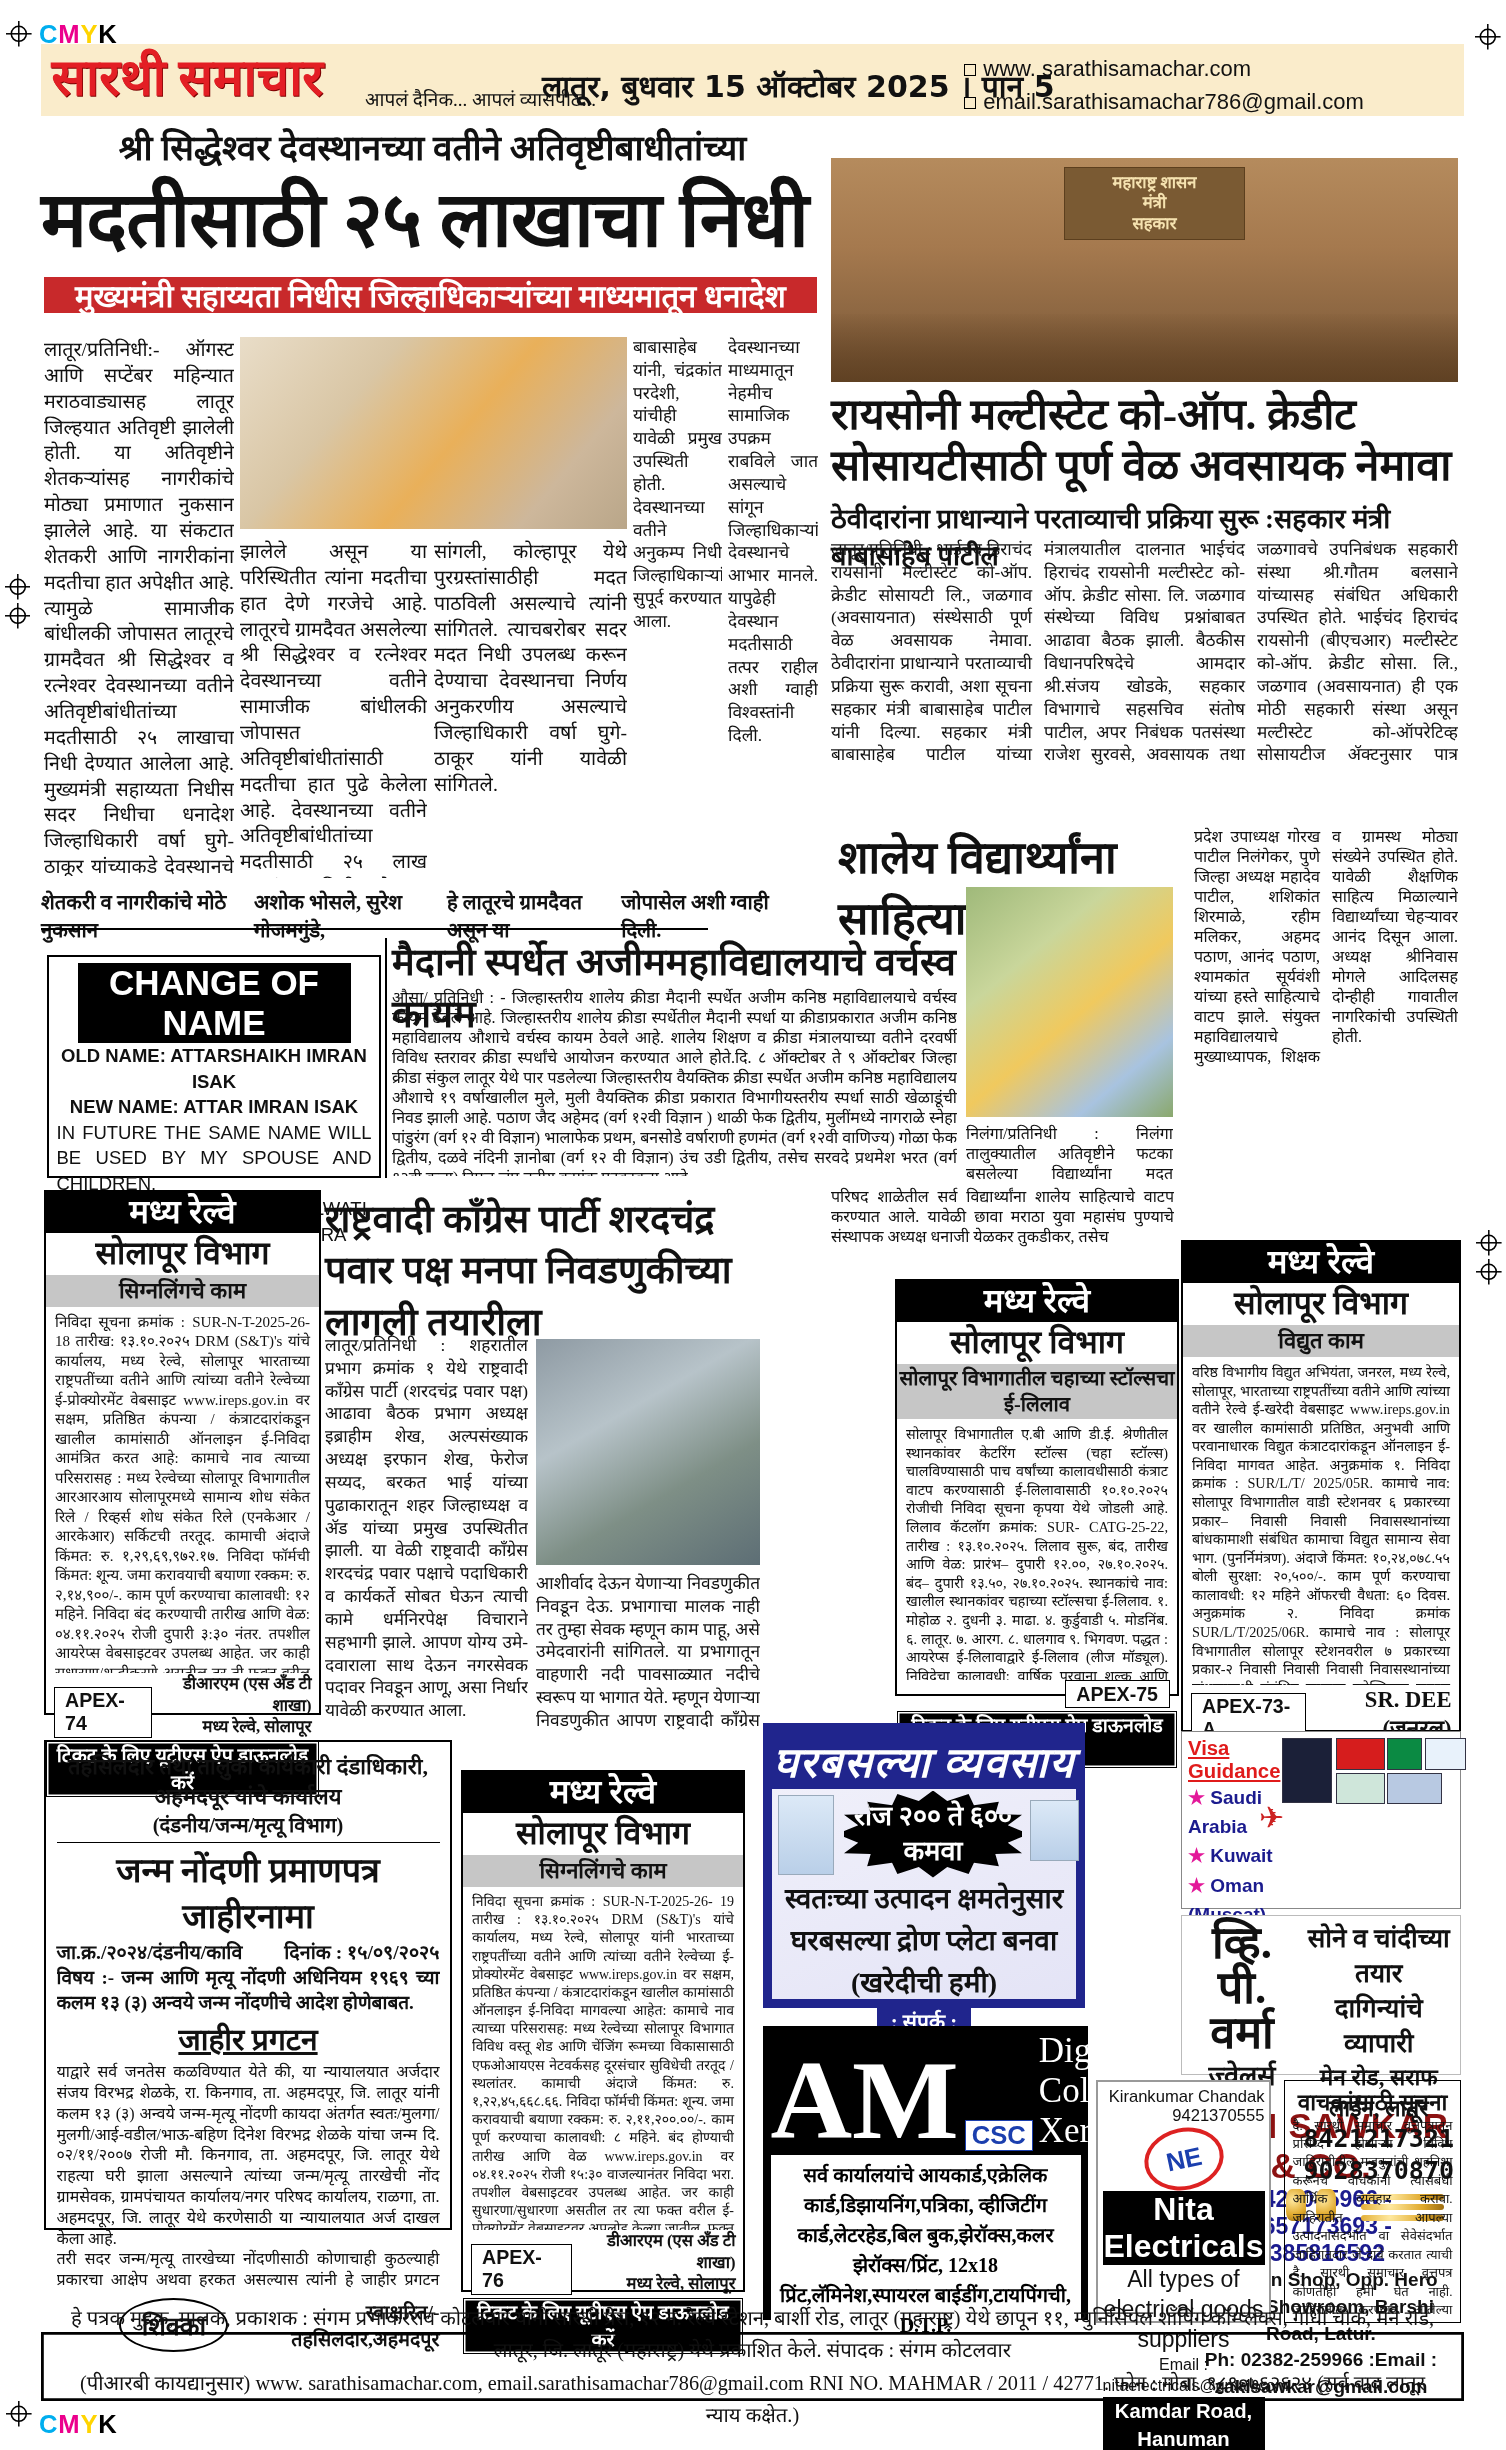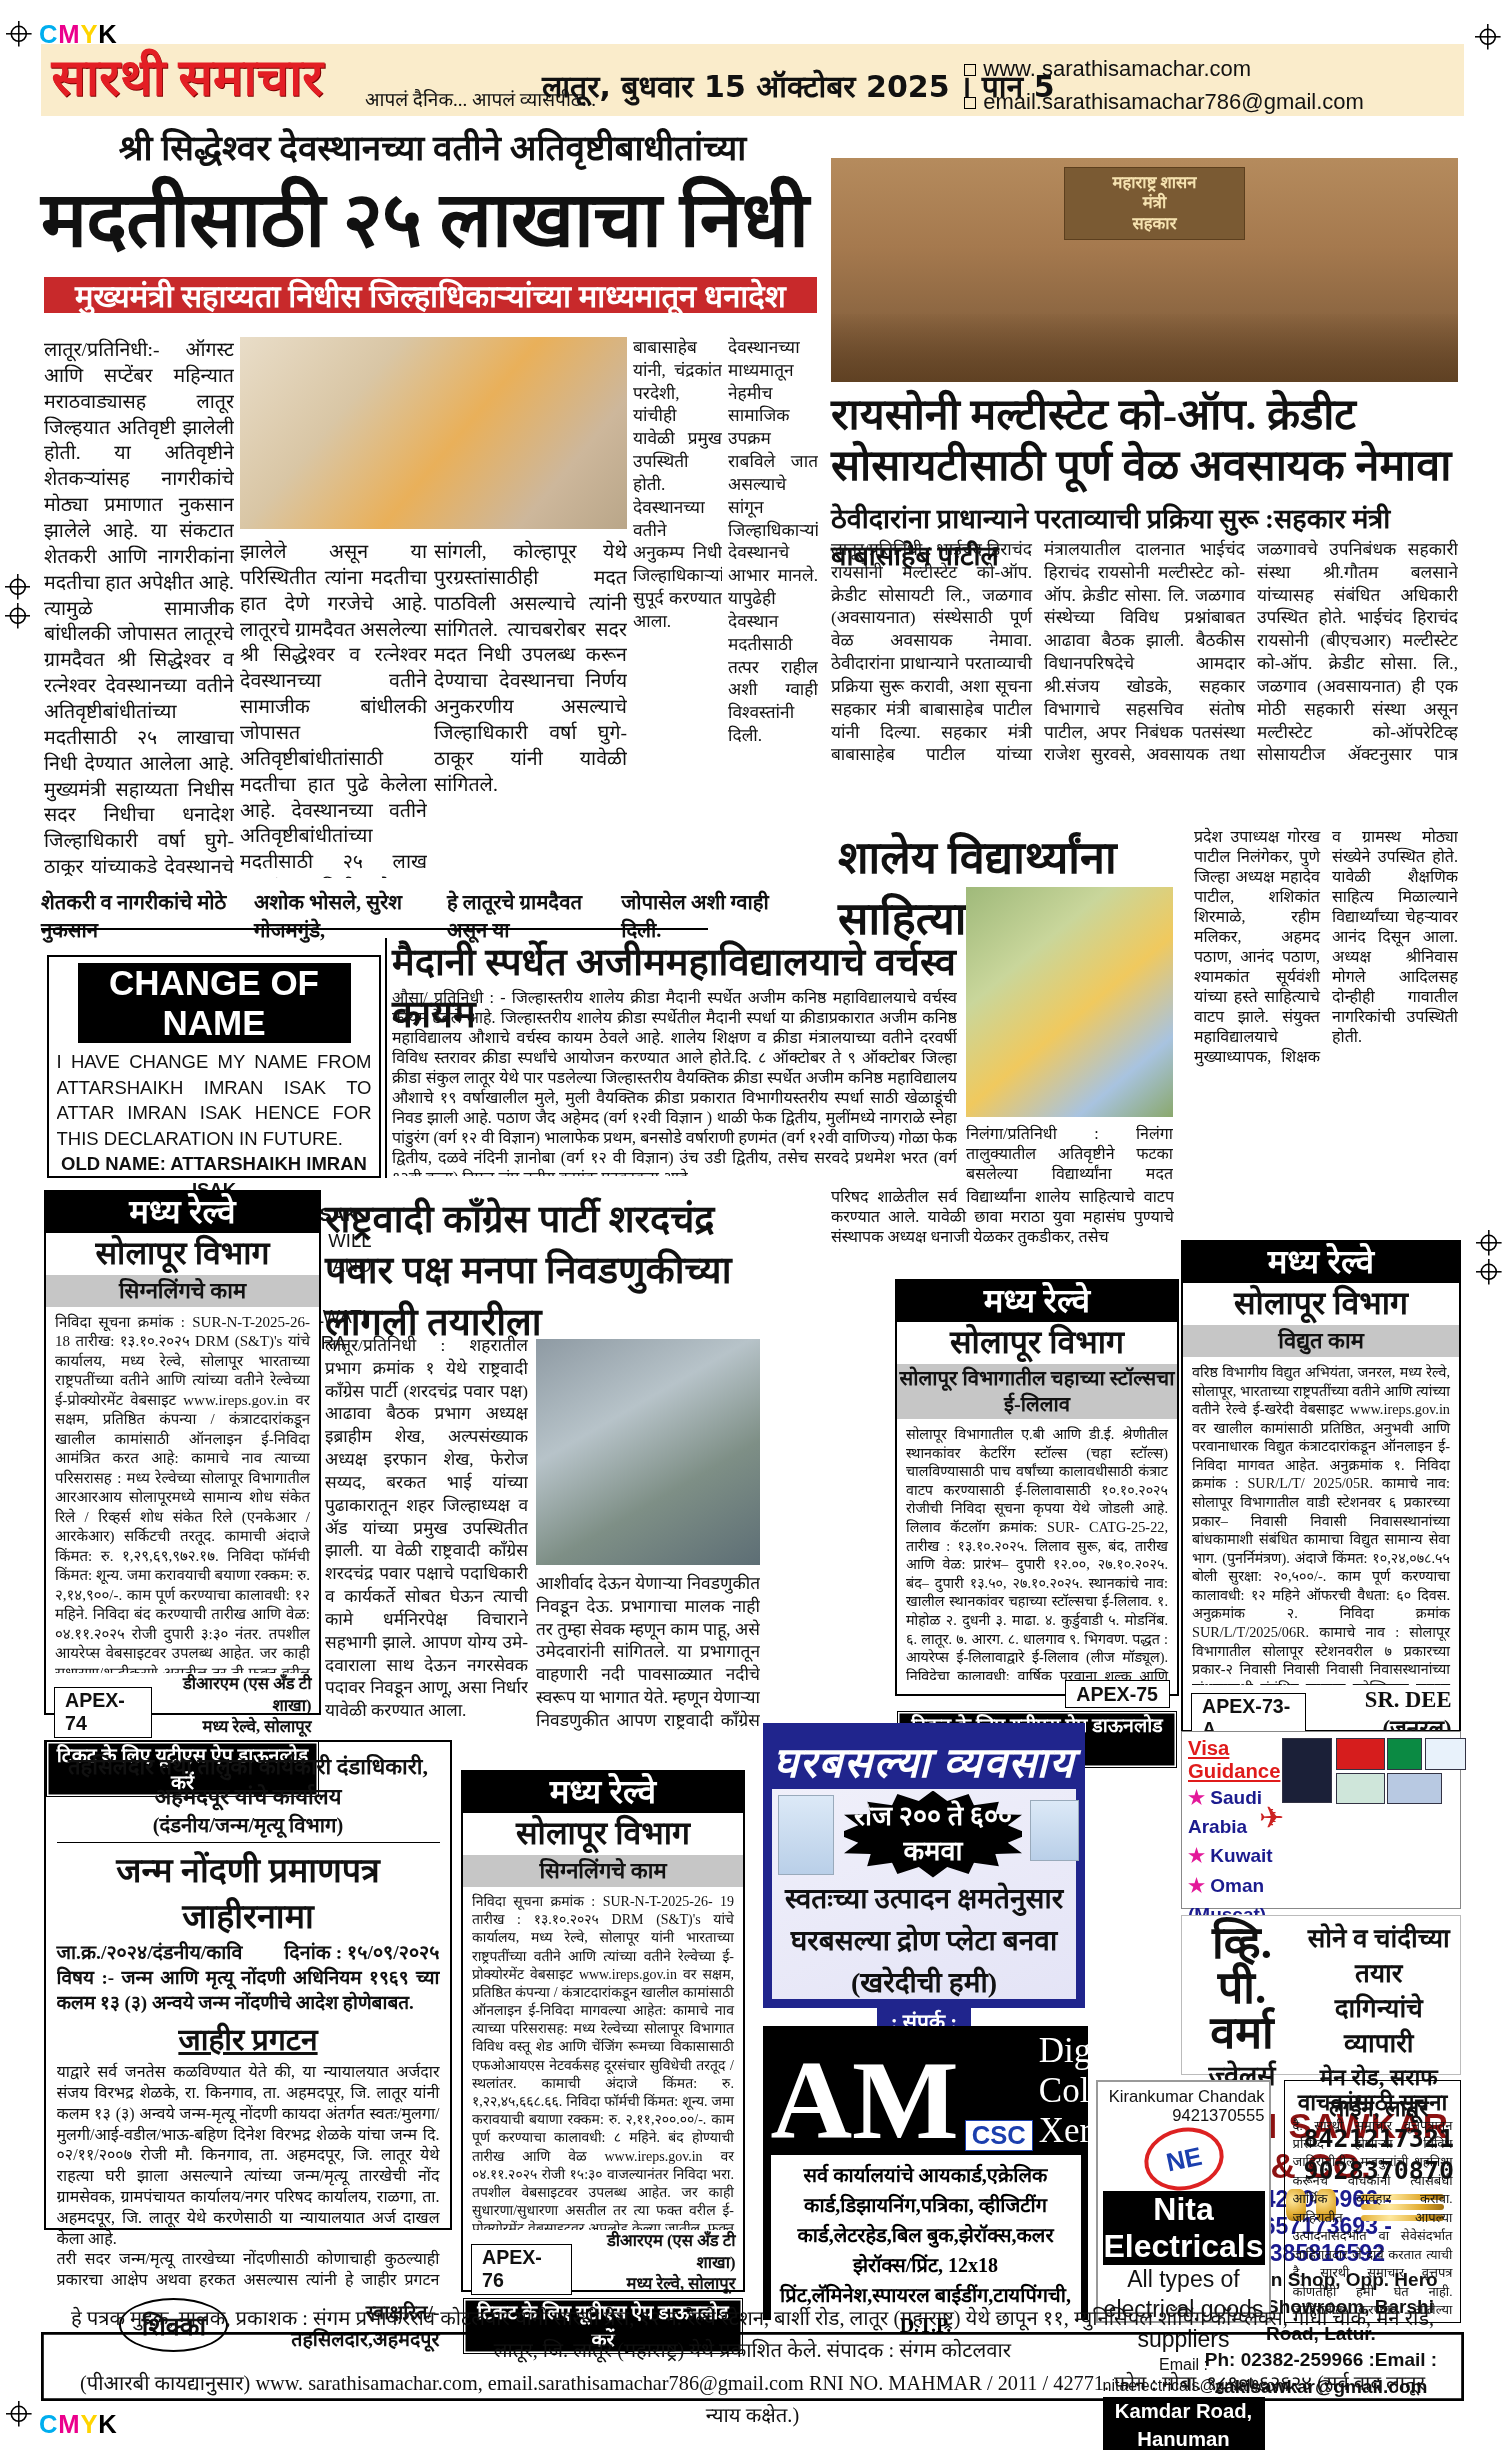--- a/index.html
+++ b/index.html
@@ -182,21 +182,20 @@
   <div class="abs txt body24 cols3" style="left:831px;top:539px;width:627px;height:232px">लातूर/प्रतिनिधी : भाईचंद हिराचंद रायसोनी मल्टीस्टेट को-ऑप. क्रेडीट सोसायटी लि., जळगाव (अवसायनात) संस्थेसाठी पूर्ण वेळ अवसायक नेमावा. ठेवीदारांना प्राधान्याने परताव्याची प्रक्रिया सुरू करावी, अशा सूचना सहकार मंत्री बाबासाहेब पाटील यांनी दिल्या. सहकार मंत्री बाबासाहेब पाटील यांच्या मंत्रालयातील दालनात भाईचंद हिराचंद रायसोनी मल्टीस्टेट को-ऑप. क्रेडीट सोसा. लि. जळगाव संस्थेच्या विविध प्रश्नांबाबत आढावा बैठक झाली. बैठकीस विधानपरिषदेचे आमदार श्री.संजय खोडके, सहकार विभागाचे सहसचिव संतोष पाटील, अपर निबंधक पतसंस्था राजेश सुरवसे, अवसायक तथा जळगावचे उपनिबंधक सहकारी संस्था श्री.गौतम बलसाने यांच्यासह संबंधित अधिकारी उपस्थित होते. भाईचंद हिराचंद रायसोनी (बीएचआर) मल्टीस्टेट को-ऑप. क्रेडीट सोसा. लि., जळगाव (अवसायनात) ही एक मोठी सहकारी संस्था असून मल्टीस्टेट को-ऑपरेटिव्ह सोसायटीज ॲक्टनुसार पात्र ठेवीदारांना टप्प्याटप्प्याने परतावा देण्यात येत आहे. आजपर्यंत संस्थेकडून ५८,७३७ ठेवीदारांना १९२.११ कोटी रुपयांचा परतावा करण्यात आला आहे. संस्थेच्या मालमत्तांची विक्री करून ठेवीदारांना परतावा देण्याची कार्यवाही अवसायकामार्फत बैठकीमध्ये अवगत करण्यात आली तसेच उर्वरित ठेवींच्या परताव्यासाठी नियमानुसार पुढील प्रक्रिया सुरू करण्यात येणार आहे.</div>
 
   <div class="abs h3" style="left:838px;top:825px;width:362px">शालेय विद्यार्थ्यांना साहित्याचे वाटप</div>
   <div class="abs ph3" style="left:966px;top:887px;width:207px;height:230px"></div>
   <div class="abs txt body22" style="left:966px;top:1124px;width:207px;height:59px">निलंगा/प्रतिनिधी : निलंगा तालुक्यातील अतिवृष्टीने फटका बसलेल्या विद्यार्थ्यांना मदत करण्यासाठी हा उपक्रम; गट व मातोश्री प्रतिष्ठानच्या वतीने घेण्यात आला.</div>
   <div class="abs txt body22" style="left:831px;top:1187px;width:343px;height:84px">परिषद शाळेतील सर्व विद्यार्थ्यांना शालेय साहित्याचे वाटप करण्यात आले. यावेळी छावा मराठा युवा महासंघ पुण्याचे संस्थापक अध्यक्ष धनाजी येळकर तुकडीकर, तसेच</div>
   <div class="abs txt body22 cols2" style="left:1194px;top:827px;width:264px;height:407px">प्रदेश उपाध्यक्ष गोरख पाटील निलंगेकर, पुणे जिल्हा अध्यक्ष महादेव पाटील, शशिकांत शिरमाळे, रहीम मलिकर, अहमद पठाण, आनंद पठाण, श्यामकांत सूर्यवंशी यांच्या हस्ते साहित्याचे वाटप झाले. संयुक्त महाविद्यालयाचे मुख्याध्यापक, शिक्षक व ग्रामस्थ मोठ्या संख्येने उपस्थित होते. यावेळी शैक्षणिक साहित्य मिळाल्याने विद्यार्थ्यांच्या चेहऱ्यावर आनंद दिसून आला. अध्यक्ष श्रीनिवास मोगले आदिलसह दोन्हीही गावातील नागरिकांची उपस्थिती होती.</div>
 
   <div class="abs conbox" style="left:47px;top:955px;width:334px;height:223px;padding:6px 7.5px;box-sizing:border-box">
     <div class="conhead" style="margin:0 21px">CHANGE OF NAME</div>
-    <div class="conbody txt" style="margin-top:6px">I HAVE CHANGE MY NAME FROM ATTARSHAIKH IMRAN ISAK TO ATTAR IMRAN ISAK  HENCE FOR THIS DECLARATION IN FUTURE.</div>
     <div class="conbody b ctr">OLD NAME: ATTARSHAIKH IMRAN ISAK</div>
     <div class="conbody b ctr">NEW NAME: ATTAR IMRAN ISAK</div>
     <div class="conbody txt">IN FUTURE THE SAME NAME WILL BE USED BY MY SPOUSE AND CHILDREN.</div>
     <div class="conbody ctr">ADDRESS: NATH NAGAR,MALWATI ROAD LATUR MAHARASHTRA 413512</div>
   </div>
 
   <div class="abs h4" style="left:392px;top:934px;width:565px">मैदानी स्पर्धेत अजीममहाविद्यालयाचे वर्चस्व कायम</div>
   <div class="abs txt body22" style="left:392px;top:988px;width:565px;height:188px">औसा/ प्रतिनिधी : - जिल्हास्तरीय शालेय क्रीडा मैदानी स्पर्धेत अजीम कनिष्ठ महाविद्यालयाचे वर्चस्व कायम ठेवले आहे. जिल्हास्तरीय शालेय क्रीडा स्पर्धेतील मैदानी स्पर्धा या क्रीडाप्रकारात अजीम कनिष्ठ महाविद्यालय औशाचे वर्चस्व कायम ठेवले आहे. शालेय शिक्षण व क्रीडा मंत्रालयाच्या वतीने दरवर्षी विविध स्तरावर क्रीडा स्पर्धांचे आयोजन करण्यात आले होते.दि. ८ ऑक्टोबर ते ९ ऑक्टोबर जिल्हा क्रीडा संकुल लातूर येथे पार पडलेल्या जिल्हास्तरीय वैयक्तिक क्रीडा स्पर्धेत अजीम कनिष्ठ महाविद्यालय औशाचे १९ वर्षाखालील मुले, मुली वैयक्तिक क्रीडा प्रकारात विभागीयस्तरीय स्पर्धा साठी खेळाडूंची निवड झाली आहे. पठाण जैद अहेमद (वर्ग १२वी विज्ञान ) थाळी फेक द्वितीय, मुलींमध्ये नागराळे स्नेहा पांडुरंग (वर्ग १२ वी विज्ञान) भालाफेक प्रथम, बनसोडे वर्षाराणी हणमंत (वर्ग १२वी वाणिज्य) गोळा फेक द्वितीय, दळवे नंदिनी ज्ञानोबा (वर्ग १२ वी विज्ञान) उंच उडी द्वितीय, तसेच सरवदे प्रथमेश भरत (वर्ग १२वी कला) ट्रिपल जंप तृतीय क्रमांक पटकावला आहे.</div>
   <div class="abs vr" style="left:385px;top:938px;height:240px"></div>
 

